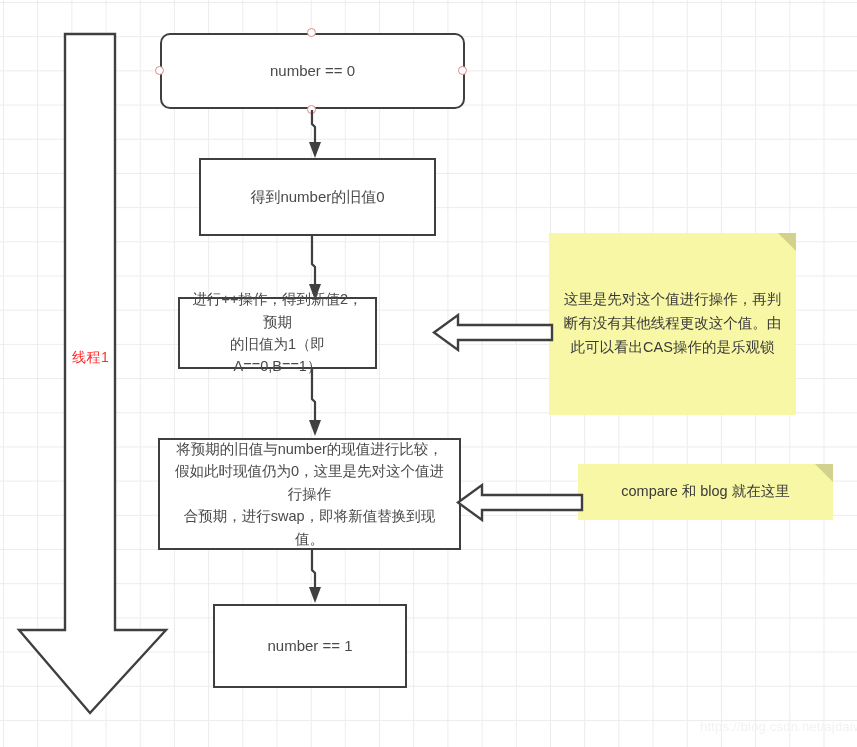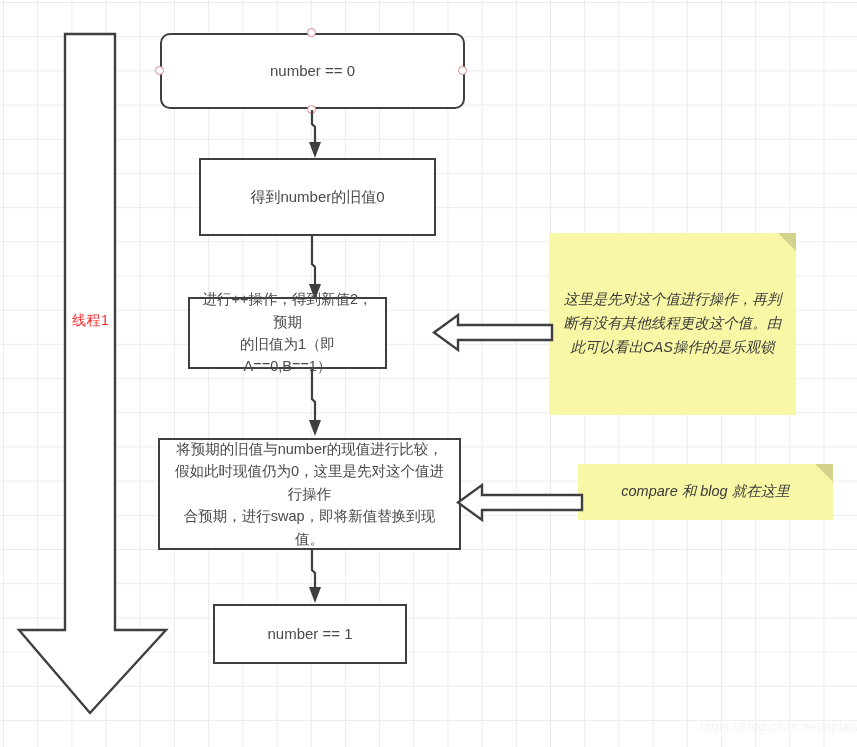--- a/index.html
+++ b/index.html
@@ -66,21 +66,20 @@
     background: #f7f7a5;
     color: #3a3a3a;
     font-size: 14.5px;
     line-height: 1.65;
     display: flex;
     align-items: center;
     justify-content: center;
     text-align: center;
     padding: 10px 14px;
     white-space: pre-line;
-    font-style: italic;
   }
   .note .fold {
     position: absolute;
     top: 0;
     right: 0;
     width: 0;
     height: 0;
     border-left: 18px solid transparent;
     border-top: 18px solid #d2d28c;
   }
@@ -111,21 +110,21 @@
 </head>
 <body>
 
 <div id="canvas">
 
   <div class="block-arrow" style="left:16px; top:32px;">
     <svg width="155" height="684" viewBox="0 0 155 684">
       <polygon points="49,2 99,2 99,598 150,598 74,681 3,598 49,598" fill="#ffffff" stroke="#3f3f3f" stroke-width="2.4" stroke-linejoin="miter"></polygon>
     </svg>
   </div>
-  <div class="thread-label" style="left:72px; top:312px;text-align:right;">线程1</div>
+  <div class="thread-label" style="left:72px; top:349px;text-align:right;">线程1</div>
 
   <div class="node rounded" style="left:160px; top:33px; width:305px; height:76px;">number == 0</div>
   <div class="handle" style="left:307px; top:28px;"></div>
   <div class="handle" style="left:307px; top:105px;"></div>
   <div class="handle" style="left:155px; top:66px;"></div>
   <div class="handle" style="left:458px; top:66px;"></div>
 
   <div class="conn" style="left:303px; top:110px;">
     <svg width="30" height="50" viewBox="0 0 30 50">
       <path d="M9,0 L9,14 L12,17 L12,34" fill="none" stroke="#3f3f3f" stroke-width="2.2"></path>
@@ -135,21 +134,21 @@
 
   <div class="node" style="left:199px; top:158px; width:237px; height:78px;">得到number的旧值0</div>
 
   <div class="conn" style="left:303px; top:236px;">
     <svg width="30" height="66" viewBox="0 0 30 66">
       <path d="M9,0 L9,28 L12,31 L12,50" fill="none" stroke="#3f3f3f" stroke-width="2.2"></path>
       <polygon points="12,64 6,48 18,48" fill="#3f3f3f"></polygon>
     </svg>
   </div>
 
-  <div class="node small-text" style="left:188px; top:297px; width:199px; height:72px;">进行++操作，得到新值2，预期
+  <div class="node small-text" style="left:178px; top:297px; width:199px; height:72px;">进行++操作，得到新值2，预期
 的旧值为1（即A==0,B==1）</div>
 
   <div class="conn" style="left:303px; top:369px;">
     <svg width="30" height="69" viewBox="0 0 30 69">
       <path d="M9,0 L9,30 L12,33 L12,53" fill="none" stroke="#3f3f3f" stroke-width="2.2"></path>
       <polygon points="12,67 6,51 18,51" fill="#3f3f3f"></polygon>
     </svg>
   </div>
 
   <div class="node small-text" style="left:158px; top:438px; width:303px; height:112px;">将预期的旧值与number的现值进行比较，
@@ -157,21 +156,21 @@
 合预期，进行swap，即将新值替换到现
 值。</div>
 
   <div class="conn" style="left:303px; top:550px;">
     <svg width="30" height="55" viewBox="0 0 30 55">
       <path d="M9,0 L9,20 L12,23 L12,40" fill="none" stroke="#3f3f3f" stroke-width="2.2"></path>
       <polygon points="12,53 6,37 18,37" fill="#3f3f3f"></polygon>
     </svg>
   </div>
 
-  <div class="node" style="left:213px; top:604px; width:194px; height:60px;">number == 1</div>
+  <div class="node" style="left:213px; top:604px; width:194px; height:84px;">number == 1</div>
 
   <div class="note" style="left:549px; top:233px; width:247px; height:182px;">
     <span class="fold"></span>
     <span>这里是先对这个值进行操作，再判
 断有没有其他线程更改这个值。由
 此可以看出CAS操作的是乐观锁</span>
   </div>
 
   <div class="block-arrow" style="left:432px; top:311px;">
     <svg width="122" height="43" viewBox="0 0 122 43">

